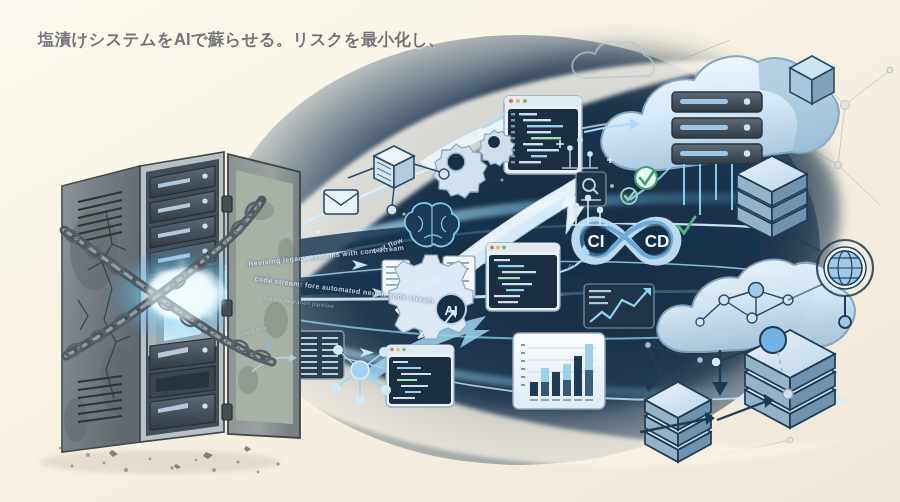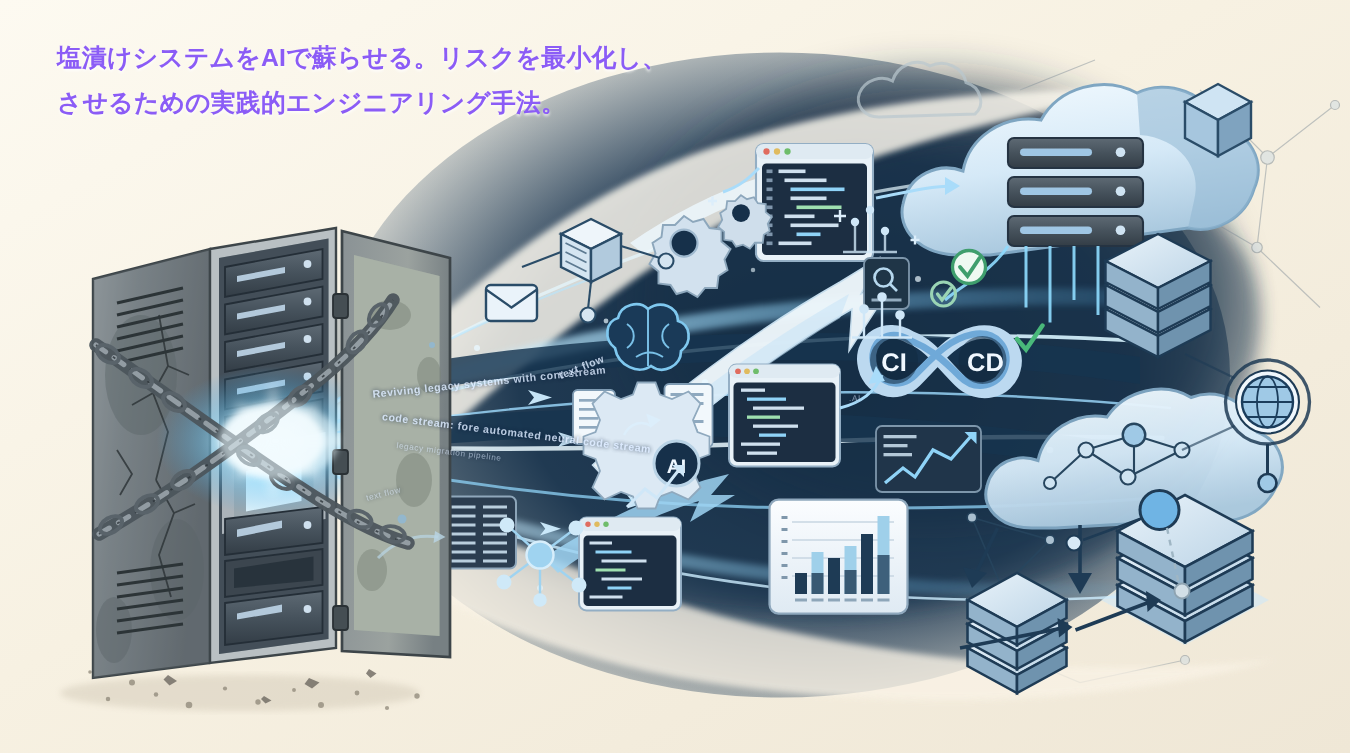--- a/index.html
+++ b/index.html
@@ -18,21 +18,21 @@
     position: absolute; inset: 0;
     width: 900px; height: 502px;
   }
 
   
   #headline {
     position: absolute;
     left: 38px; top: 24px;
     width: 430px;
     z-index: 60;
-    color: #8b5cf6;
+    color: #737373;
     font-weight: bold;
     font-size: 16.5px;
     line-height: 30px;
     letter-spacing: 0.2px;
     text-shadow: 0 1px 2px rgba(255,255,255,0.85);
   }
   #headline div { white-space: nowrap; }
 
   .stream-label {
     position: absolute;
@@ -847,21 +847,20 @@
       <ellipse cx="252" cy="210" rx="8" ry="5" transform="rotate(-56 252 210)"></ellipse>
       <ellipse cx="240" cy="346" rx="8" ry="5" transform="rotate(22 240 346)"></ellipse>
       <ellipse cx="262" cy="356" rx="8" ry="5" transform="rotate(14 262 356)"></ellipse>
     </g>
 
     <ellipse cx="186" cy="294" rx="40" ry="26" fill="#eafaff" opacity="0.55" filter="url(#blurSm)"></ellipse>
   </svg>
 
   <div id="headline">
     <div>塩漬けシステムをAIで蘇らせる。リスクを最小化し、</div>
-    <div>させるための実践的エンジニアリング手法。</div>
   </div>
 
   <div class="stream-label" style="left:248px; top:252px; transform:rotate(-6deg);">Reviving legacy systems with cont stream</div>
   <div class="stream-label" style="left:372px; top:242px; transform:rotate(-22deg);">text flow</div>
   <div class="stream-label" style="left:254px; top:286px; transform:rotate(7deg);">code stream: fore automated neural code stream</div>
   <div class="stream-label small" style="left:264px; top:299px; transform:rotate(7deg);">legacy migration pipeline</div>
   <div class="stream-label small" style="left:244px; top:327px; transform:rotate(-14deg);">text flow</div>
   <div class="stream-label small" style="left:566px; top:263px;">.AI</div>
 
 </div>

